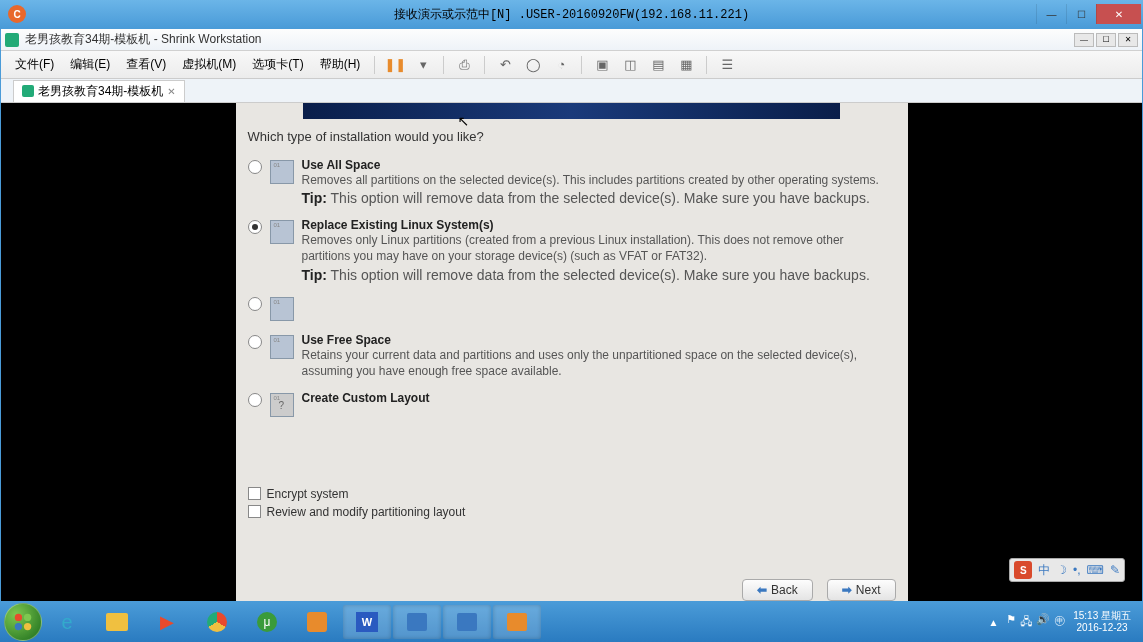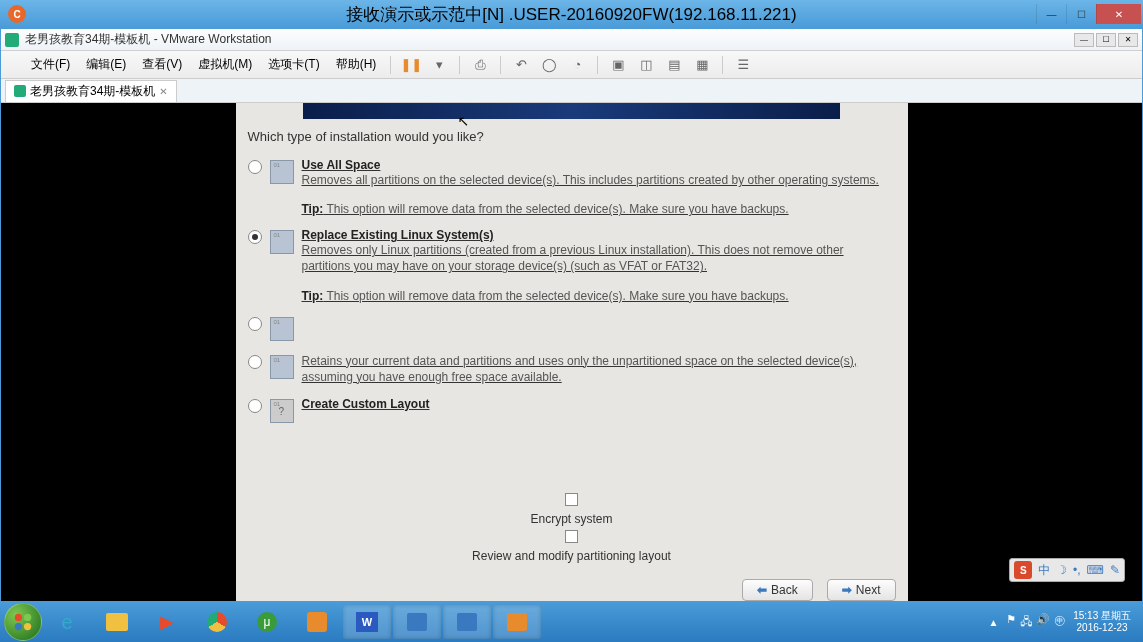--- a/index.html
+++ b/index.html
@@ -2,63 +2,63 @@
 <html><head>
 <meta charset="utf-8">
 <style>
 * { margin: 0; padding: 0; box-sizing: border-box; font-family: "Microsoft YaHei", "Segoe UI", Arial, sans-serif; }
 body { width: 1143px; height: 642px; overflow: hidden; background: #fff; position: relative; }
 
 
 .outer-window { width: 100%; height: 100%; display: flex; flex-direction: column; }
 .outer-titlebar { height: 28px; background: linear-gradient(#6bb5e8, #4a9bd8); display: flex; align-items: center; padding: 0 2px; position: relative; }
 .outer-title-icon { width: 18px; height: 18px; background: #e8682c; border-radius: 50%; margin: 0 6px; display:flex;align-items:center;justify-content:center;color:#fff;font-size:10px;font-weight:bold; }
-.outer-title-text { position: absolute; left: 50%; transform: translateX(-50%); font-size: 17px; color: #000; }
+.outer-title-text { position: absolute; left: 50%; transform: translateX(-50%); font-size: 12px; color: #000; font-family: Liberation Mono, monospace; }
 .win-controls { margin-left: auto; display: flex; }
 .win-btn { width: 30px; height: 20px; display: flex; align-items: center; justify-content: center; font-size: 10px; color: #333; border-left:1px solid rgba(0,0,0,0.1); }
 .win-btn.close { background: #c75050; color: #fff; width: 45px; }
 
 
 .vmware-window { flex: 1; display: flex; flex-direction: column; background: #fff; border: 1px solid #4a9bd8; }
 .vmware-titlebar { height: 22px; background: linear-gradient(#fdfdfd,#eef3f8); display: flex; align-items: center; padding: 0 4px; border-bottom: 1px solid #d0d0d0; }
 .vmware-title-icon { width: 14px; height: 14px; background: #2a7; border-radius: 2px; margin-right: 6px; }
 .vmware-title-text { font-size: 12px; color: #333; }
 .vmware-win-controls { margin-left: auto; display: flex; gap: 2px; }
 .vmware-win-btn { width: 20px; height: 14px; background: #e8e8e8; border: 1px solid #bbb; font-size: 8px; display:flex;align-items:center;justify-content:center; }
 
-.vmware-menubar { height: 28px; background: linear-gradient(#f8f8f8,#ececec); display: flex; align-items: center; padding: 0 22px; border-bottom: 1px solid #ccc; font-size: 12px; }
+.vmware-menubar { height: 28px; background: linear-gradient(#f8f8f8,#ececec); display: flex; align-items: center; padding: 0 6px; border-bottom: 1px solid #ccc; font-size: 12px; }
 .menu-item { padding: 4px 8px; cursor: default; }
 .tb-sep { width: 1px; height: 18px; background: #ccc; margin: 0 6px; }
 .tb-icon { width: 20px; height: 20px; margin: 0 4px; display: flex; align-items: center; justify-content: center; color: #666; font-size: 13px; }
 .tb-play { color: #e88b2c; }
 
-.vmware-tabbar { height: 24px; background: #eef3f8; display: flex; align-items: center; padding: 0 4px; border-bottom: 1px solid #ccc; }
+.vmware-tabbar { height: 24px; background: #eef3f8; display: flex; align-items: center; padding: 0 12px; border-bottom: 1px solid #ccc; }
 .vmware-tab { background: #fff; border: 1px solid #ccc; border-bottom: none; padding: 2px 8px; font-size: 12px; display: flex; align-items: center; gap: 4px; }
 .tab-close { font-size: 10px; color: #888; }
 
 
 .vm-area { flex: 1; background: #000; display: flex; justify-content: center; overflow: hidden; }
 .installer { width: 672px; background: #e8e6e2; display: flex; flex-direction: column; margin-top: 0; }
 .installer-header { height: 16px; background: linear-gradient(90deg, #0a1e4a, #1a3a7a, #0a1e4a); margin: 0 auto; width: 537px; margin-top: 0; }
 .installer-body { flex: 1; padding: 10px 12px 0 12px; font-size: 12px; color: #333; position: relative; }
 .cursor { position: absolute; left: 222px; top: -6px; font-size: 14px; color: #000; pointer-events:none; }
 .question { font-size: 13px; margin-bottom: 10px; color: #333; }
 
 .option-row { display: flex; align-items: flex-start; padding: 4px 0 8px 0; gap: 8px; }
 .radio { width: 14px; height: 14px; border-radius: 50%; border: 1px solid #888; background: #fff; margin-top: 2px; flex-shrink: 0; display:flex;align-items:center;justify-content:center; }
 .radio.checked::after { content:''; width:6px; height:6px; background:#333; border-radius:50%; }
 .opt-icon { width: 24px; height: 24px; background: #b8c4d4; border: 1px solid #8898a8; flex-shrink: 0; margin-top: 2px; position:relative; }
 .opt-icon::before { content:'01'; position:absolute; top:1px; left:3px; font-size:6px; color:#888; }
-.opt-text { flex: 1; text-decoration: underline; }
+.opt-text { flex: 1; }
 .opt-title { font-weight: bold; font-size: 12px; color: #222; }
 .opt-desc { font-size: 12px; color: #555; line-height: 1.35; }
-.opt-tip { font-size: 12px; color: #555; margin-top: 14px; }
+.opt-tip { font-size: 14px; color: #555; margin-top: 2px; }
 .opt-tip b { color: #222; }
 
-.checkbox-row { display: flex; align-items: center; gap: 6px; padding: 2px 0; font-size: 12px; flex-direction: column; }
+.checkbox-row { display: flex; align-items: center; gap: 6px; padding: 2px 0; font-size: 12px; }
 .chk { width: 13px; height: 13px; border: 1px solid #888; background: #fff; }
 
 .installer-footer { display: flex; justify-content: flex-end; gap: 14px; padding: 6px 12px 0 12px; }
 .nav-btn { background: linear-gradient(#fdfdfd,#e4e4e4); border: 1px solid #aaa; border-radius: 4px; padding: 3px 14px; font-size: 12px; display: flex; align-items: center; gap: 4px; color: #333; }
 .nav-arrow { color: #3a78c0; font-weight: bold; }
 
 .spacer-checks { margin-top: 60px; }
 
 
 .taskbar { height: 40px; background: linear-gradient(#4a9bd8,#2a7bc0); display: flex; align-items: center; padding: 0 4px; }
@@ -87,21 +87,21 @@
     <div class="win-controls">
       <div class="win-btn">—</div>
       <div class="win-btn">☐</div>
       <div class="win-btn close">✕</div>
     </div>
   </div>
 
   <div class="vmware-window">
     <div class="vmware-titlebar">
       <div class="vmware-title-icon"></div>
-      <div class="vmware-title-text">老男孩教育34期-模板机 - VMware Workstation</div>
+      <div class="vmware-title-text">老男孩教育34期-模板机 - Shrink Workstation</div>
       <div class="vmware-win-controls">
         <div class="vmware-win-btn">—</div>
         <div class="vmware-win-btn">☐</div>
         <div class="vmware-win-btn">✕</div>
       </div>
     </div>
 
     <div class="vmware-menubar">
       <div class="menu-item">文件(F)</div>
       <div class="menu-item">编辑(E)</div>
@@ -166,20 +166,21 @@
 
           <div class="option-row">
             <div class="radio"></div>
             <div class="opt-icon"></div>
           </div>
 
           <div class="option-row">
             <div class="radio"></div>
             <div class="opt-icon"></div>
             <div class="opt-text">
+              <div class="opt-title">Use Free Space</div>
               <div class="opt-desc">Retains your current data and partitions and uses only the unpartitioned space on the selected device(s), assuming you have enough free space available.</div>
             </div>
           </div>
 
           <div class="option-row">
             <div class="radio"></div>
             <div class="opt-icon" style="background:#ccc;">
                 <span style="position:absolute;top:6px;left:8px;font-size:10px;color:#666;">?</span>
               </div>
             <div class="opt-text">

